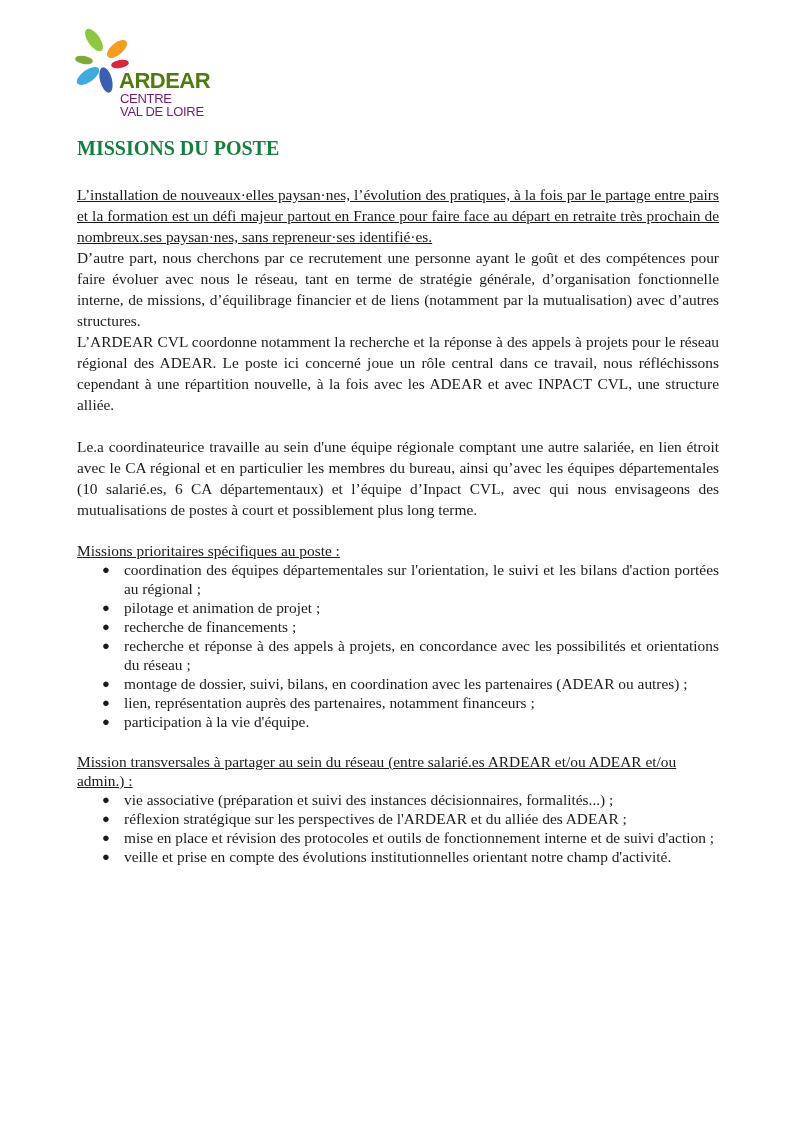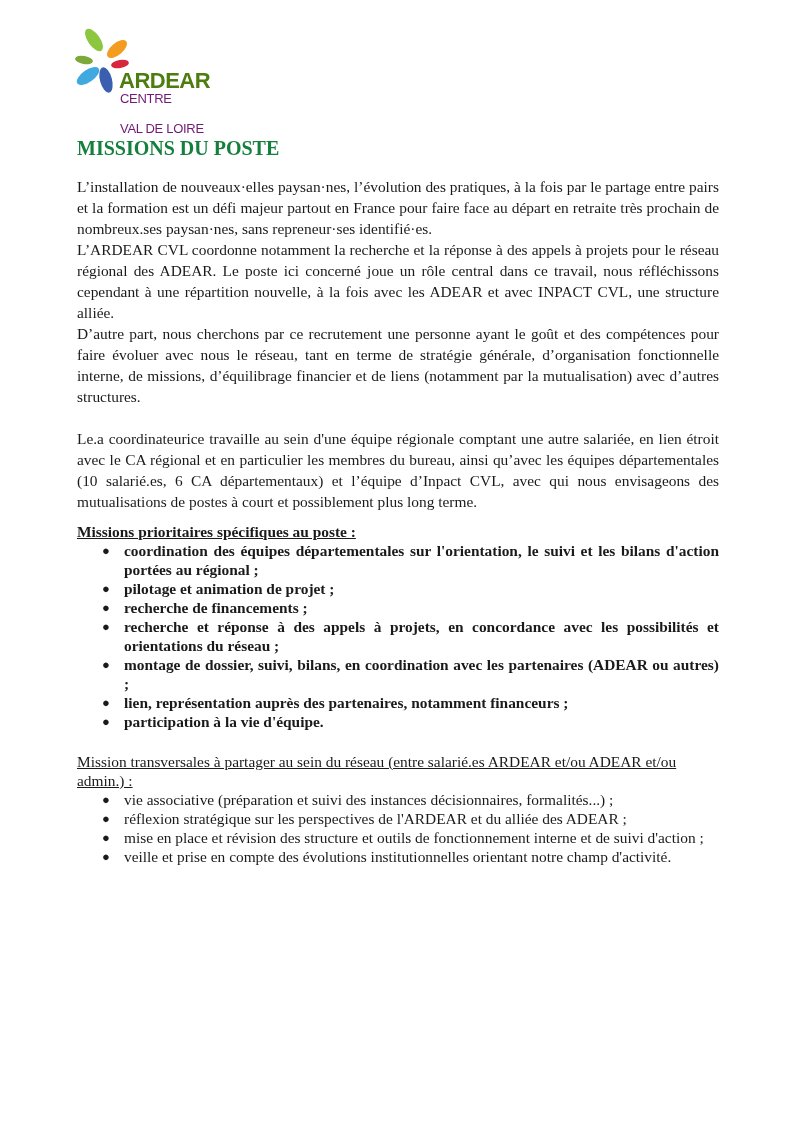--- a/index.html
+++ b/index.html
@@ -2,31 +2,31 @@
 <html><head>
   <meta charset="utf-8">
   <style>
     html, body { margin: 0; padding: 0; background: #ffffff; }
     body { width: 795px; height: 1124px; position: relative; overflow: hidden; font-family: "Liberation Serif", serif; color: #1a1a1a; }
     .logo { position: absolute; left: 74px; top: 26px; width: 150px; height: 96px; }
     .logo svg { position: absolute; left: 0; top: 0; }
     .logo-name { position: absolute; left: 45px; top: 42px; font-family: "Liberation Sans", sans-serif; font-weight: bold; font-size: 22px; letter-spacing: -0.5px; color: #4d7c0f; }
     .logo-sub { position: absolute; left: 46px; font-family: "Liberation Sans", sans-serif; font-size: 13px; line-height: 13px; color: #701a75; letter-spacing: -0.3px; }
     .logo-sub.l1 { top: 66px; }
-    .logo-sub.l2 { top: 96px; }
+    .logo-sub.l2 { top: 79px; }
     .content { position: absolute; left: 77px; top: 136px; width: 642px; }
     h1 { margin: 0; font-family: "Liberation Serif", serif; font-weight: bold; font-size: 20px; line-height: 24px; color: #15803d; }
     p { margin: 0; font-size: 15.4px; line-height: 21px; text-align: justify; }
-    .p1 { margin-top: 16px; }
+    .p1 { margin-top: 24px; text-decoration: underline; }
     .gap { height: 21px; }
     .section-title { font-size: 15.4px; line-height: 19px; text-decoration: underline; }
     ul { margin: 0; padding: 0 0 0 47px; list-style: none; }
     li { position: relative; font-size: 15.4px; line-height: 19px; text-align: justify; }
     li .bullet { position: absolute; left: -22px; top: 0; font-size: 13px; }
-    .s1 { margin-top: 10px; font-weight: bold; }
+    .s1 { margin-top: 21px; }
     .s2 { margin-top: 21px; }
     .s2 .section-title { text-decoration: underline; }
   </style>
 </head>
 <body>
 
 <div class="logo">
   <svg width="60" height="70" viewBox="0 0 60 70">
     <ellipse cx="20" cy="14" rx="6" ry="13" transform="rotate(-35 20 14)" fill="#8dc63f"></ellipse>
     <ellipse cx="43" cy="23" rx="6" ry="12" transform="rotate(50 43 23)" fill="#f39c1f"></ellipse>
@@ -37,22 +37,22 @@
   </svg>
   <div class="logo-name">ARDEAR</div>
   <div class="logo-sub l1">CENTRE</div>
   <div class="logo-sub l2">VAL DE LOIRE</div>
 </div>
 
 <div class="content">
   <h1>MISSIONS DU POSTE</h1>
 
   <p class="p1">L’installation de nouveaux·elles paysan·nes, l’évolution des pratiques, à la fois par le partage entre pairs et la formation est un défi majeur partout en France pour faire face au départ en retraite très prochain de nombreux.ses paysan·nes, sans repreneur·ses identifié·es.</p>
+  <p>D’autre part, nous cherchons par ce recrutement une personne ayant le goût et des compétences pour faire évoluer avec nous le réseau, tant en terme de stratégie générale, d’organisation fonctionnelle interne, de missions, d’équilibrage financier et de liens (notamment par la mutualisation) avec d’autres structures.</p>
   <p>L’ARDEAR CVL coordonne notamment la recherche et la réponse à des appels à projets pour le réseau régional des ADEAR. Le poste ici concerné joue un rôle central dans ce travail, nous réfléchissons cependant à une répartition nouvelle, à la fois avec les ADEAR et avec INPACT CVL, une structure alliée.</p>
-  <p>D’autre part, nous cherchons par ce recrutement une personne ayant le goût et des compétences pour faire évoluer avec nous le réseau, tant en terme de stratégie générale, d’organisation fonctionnelle interne, de missions, d’équilibrage financier et de liens (notamment par la mutualisation) avec d’autres structures.</p>
   <div class="gap"></div>
   <p>Le.a coordinateurice travaille au sein d'une équipe régionale comptant une autre salariée, en lien étroit avec le CA régional et en particulier les membres du bureau, ainsi qu’avec les équipes départementales (10 salarié.es, 6 CA départementaux) et l’équipe d’Inpact CVL, avec qui nous envisageons des mutualisations de postes à court et possiblement plus long terme.</p>
 
   <div class="s1">
     <div class="section-title">Missions prioritaires spécifiques au poste :</div>
     <ul>
       <li><span class="bullet">●</span><span>coordination des équipes départementales sur l'orientation, le suivi et les bilans d'action portées au régional ;</span></li>
       <li><span class="bullet">●</span><span>pilotage et animation de projet ;</span></li>
       <li><span class="bullet">●</span><span>recherche de financements ;</span></li>
       <li><span class="bullet">●</span><span>recherche et réponse à des appels à projets, en concordance avec les possibilités et orientations du réseau ;</span></li>
@@ -60,17 +60,17 @@
       <li><span class="bullet">●</span><span>lien, représentation auprès des partenaires, notamment financeurs ;</span></li>
       <li><span class="bullet">●</span><span>participation à la vie d'équipe.</span></li>
     </ul>
   </div>
 
   <div class="s2">
     <div class="section-title">Mission transversales à partager au sein du réseau (entre salarié.es ARDEAR et/ou ADEAR et/ou admin.) :</div>
     <ul>
       <li><span class="bullet">●</span><span>vie associative (préparation et suivi des instances décisionnaires, formalités...) ;</span></li>
       <li><span class="bullet">●</span><span>réflexion stratégique sur les perspectives de l'ARDEAR et du alliée des ADEAR ;</span></li>
-      <li><span class="bullet">●</span><span>mise en place et révision des structure et outils de fonctionnement interne et de suivi d'action ;</span></li>
+      <li><span class="bullet">●</span><span>mise en place et révision des protocoles et outils de fonctionnement interne et de suivi d'action ;</span></li>
       <li><span class="bullet">●</span><span>veille et prise en compte des évolutions institutionnelles orientant notre champ d'activité.</span></li>
     </ul>
   </div>
 </div>
 
 </body></html>

